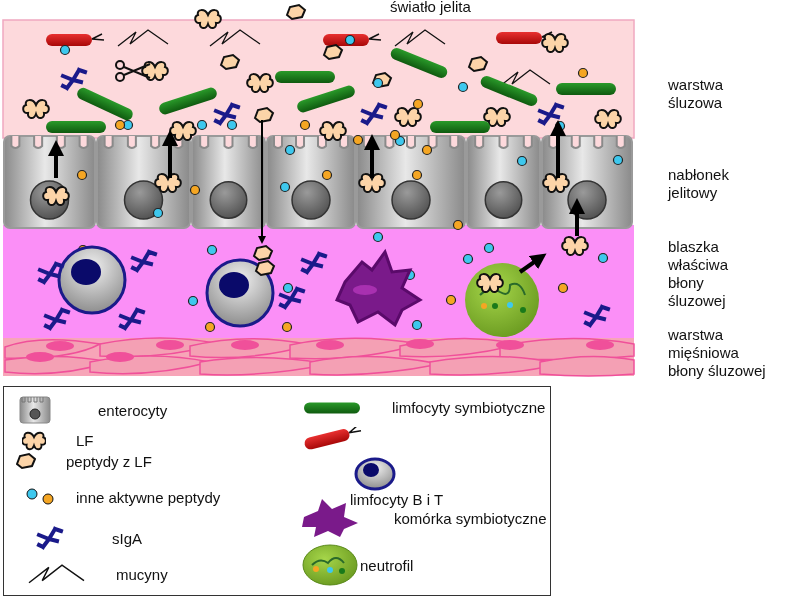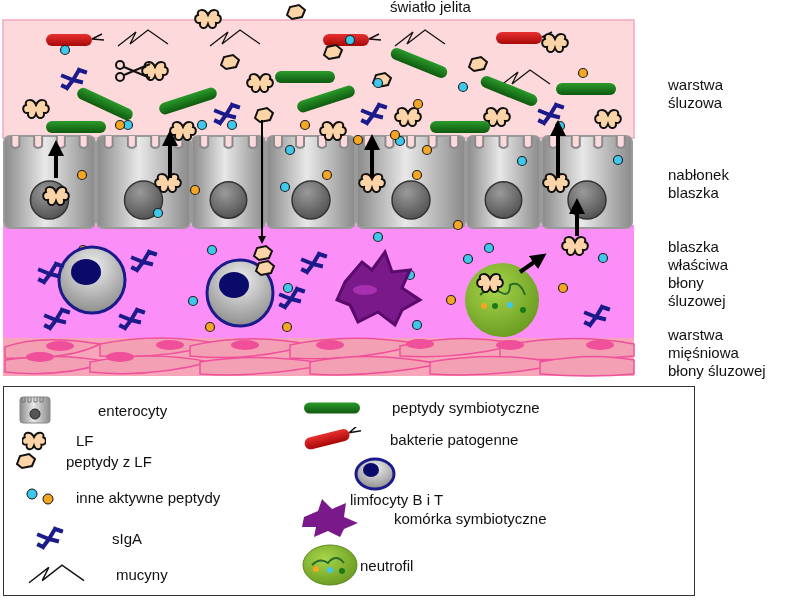--- a/index.html
+++ b/index.html
@@ -1,19 +1,19 @@
 <!DOCTYPE html>
 <html><head>
 <meta charset="utf-8">
 <style>
   html, body { margin:0; padding:0; background:#ffffff; }
   body { width:800px; height:600px; position:relative; overflow:hidden; font-family:"Liberation Sans", sans-serif; }
   #diagram { position:absolute; left:0; top:0; }
   .lbl { position:absolute; font-family:"Liberation Sans", sans-serif; font-size:15px; color:#111; line-height:18px; white-space:pre-line; }
-  #legend-box { position:absolute; left:3px; top:386px; width:692px; height:210px; border:1.5px solid #333; box-sizing:border-box; background:#fff; }
+  #legend-box { position:absolute; left:3px; top:386px; width:548px; height:210px; border:1.5px solid #333; box-sizing:border-box; background:#fff; }
   .leg-item { position:absolute; display:flex; align-items:center; }
   .leg-text { font-family:"Liberation Sans", sans-serif; font-size:15px; color:#111; }
 </style>
 </head>
 <body>
 
 <svg id="diagram" width="800" height="385" viewBox="0 0 800 385">
   <defs>
     <linearGradient id="cellGrad" x1="0" x2="1" y1="0" y2="0">
       <stop offset="0" stop-color="#8a8a8a"></stop>
@@ -271,21 +271,21 @@
     <line x1="577" y1="236" x2="577" y2="206" marker-end="url(#arrowHead)"></line>
     <line x1="520" y1="272" x2="540" y2="258" marker-end="url(#arrowHead)"></line>
     <line x1="262" y1="120" x2="262" y2="240" stroke-width="2" marker-end="url(#arrowHead)"></line>
   </g>
 </svg>
 
 <div class="lbl" style="left:390px; top:-2px;">światło jelita</div>
 <div class="lbl" style="left:668px; top:76px;">warstwa
 śluzowa</div>
 <div class="lbl" style="left:668px; top:166px;">nabłonek
-blaszka</div>
+jelitowy</div>
 <div class="lbl" style="left:668px; top:238px;">blaszka
 właściwa
 błony
 śluzowej</div>
 <div class="lbl" style="left:668px; top:326px;">warstwa
 mięśniowa
 błony śluzowej</div>
 
 <div id="legend-box">
 
@@ -326,29 +326,28 @@
     <svg width="80" height="22" viewBox="-34 -10 68 20">
         <use href="#mucin"></use>
       </svg>
     <span class="leg-text" style="margin-left:14px;">mucyny</span>
   </div>
 
   <div class="leg-item" style="left:300px; top:12px;">
     <svg width="56" height="16" viewBox="-30 -7 60 14">
         <use href="#sym"></use>
       </svg>
-    <span class="leg-text" style="margin-left:32px;">peptydy symbiotyczne</span>
+    <span class="leg-text" style="margin-left:32px;">limfocyty symbiotyczne</span>
   </div>
   <div class="leg-item" style="left:298px; top:40px;">
     <svg width="62" height="24" viewBox="-26 -10 62 20">
         <g transform="rotate(-14)">
           <use href="#path"></use>
         </g>
       </svg>
-    <span class="leg-text" style="margin-left:26px;">bakterie patogenne</span>
   </div>
   <div class="leg-item" style="left:302px; top:70px;flex-direction:column;">
     <svg width="42" height="34" viewBox="0 0 42 34">
       <ellipse cx="21" cy="17" rx="19" ry="15" fill="url(#lymphGrad)" stroke="#1a1a8a" stroke-width="3"></ellipse>
       <ellipse cx="17" cy="13" rx="8" ry="7" fill="#0a0a6a"></ellipse>
     </svg>
     <span class="leg-text" style="margin-left:44px;">limfocyty B i T</span>
   </div>
   <div class="leg-item" style="left:296px; top:110px;">
     <svg width="60" height="42" viewBox="0 0 60 42">

